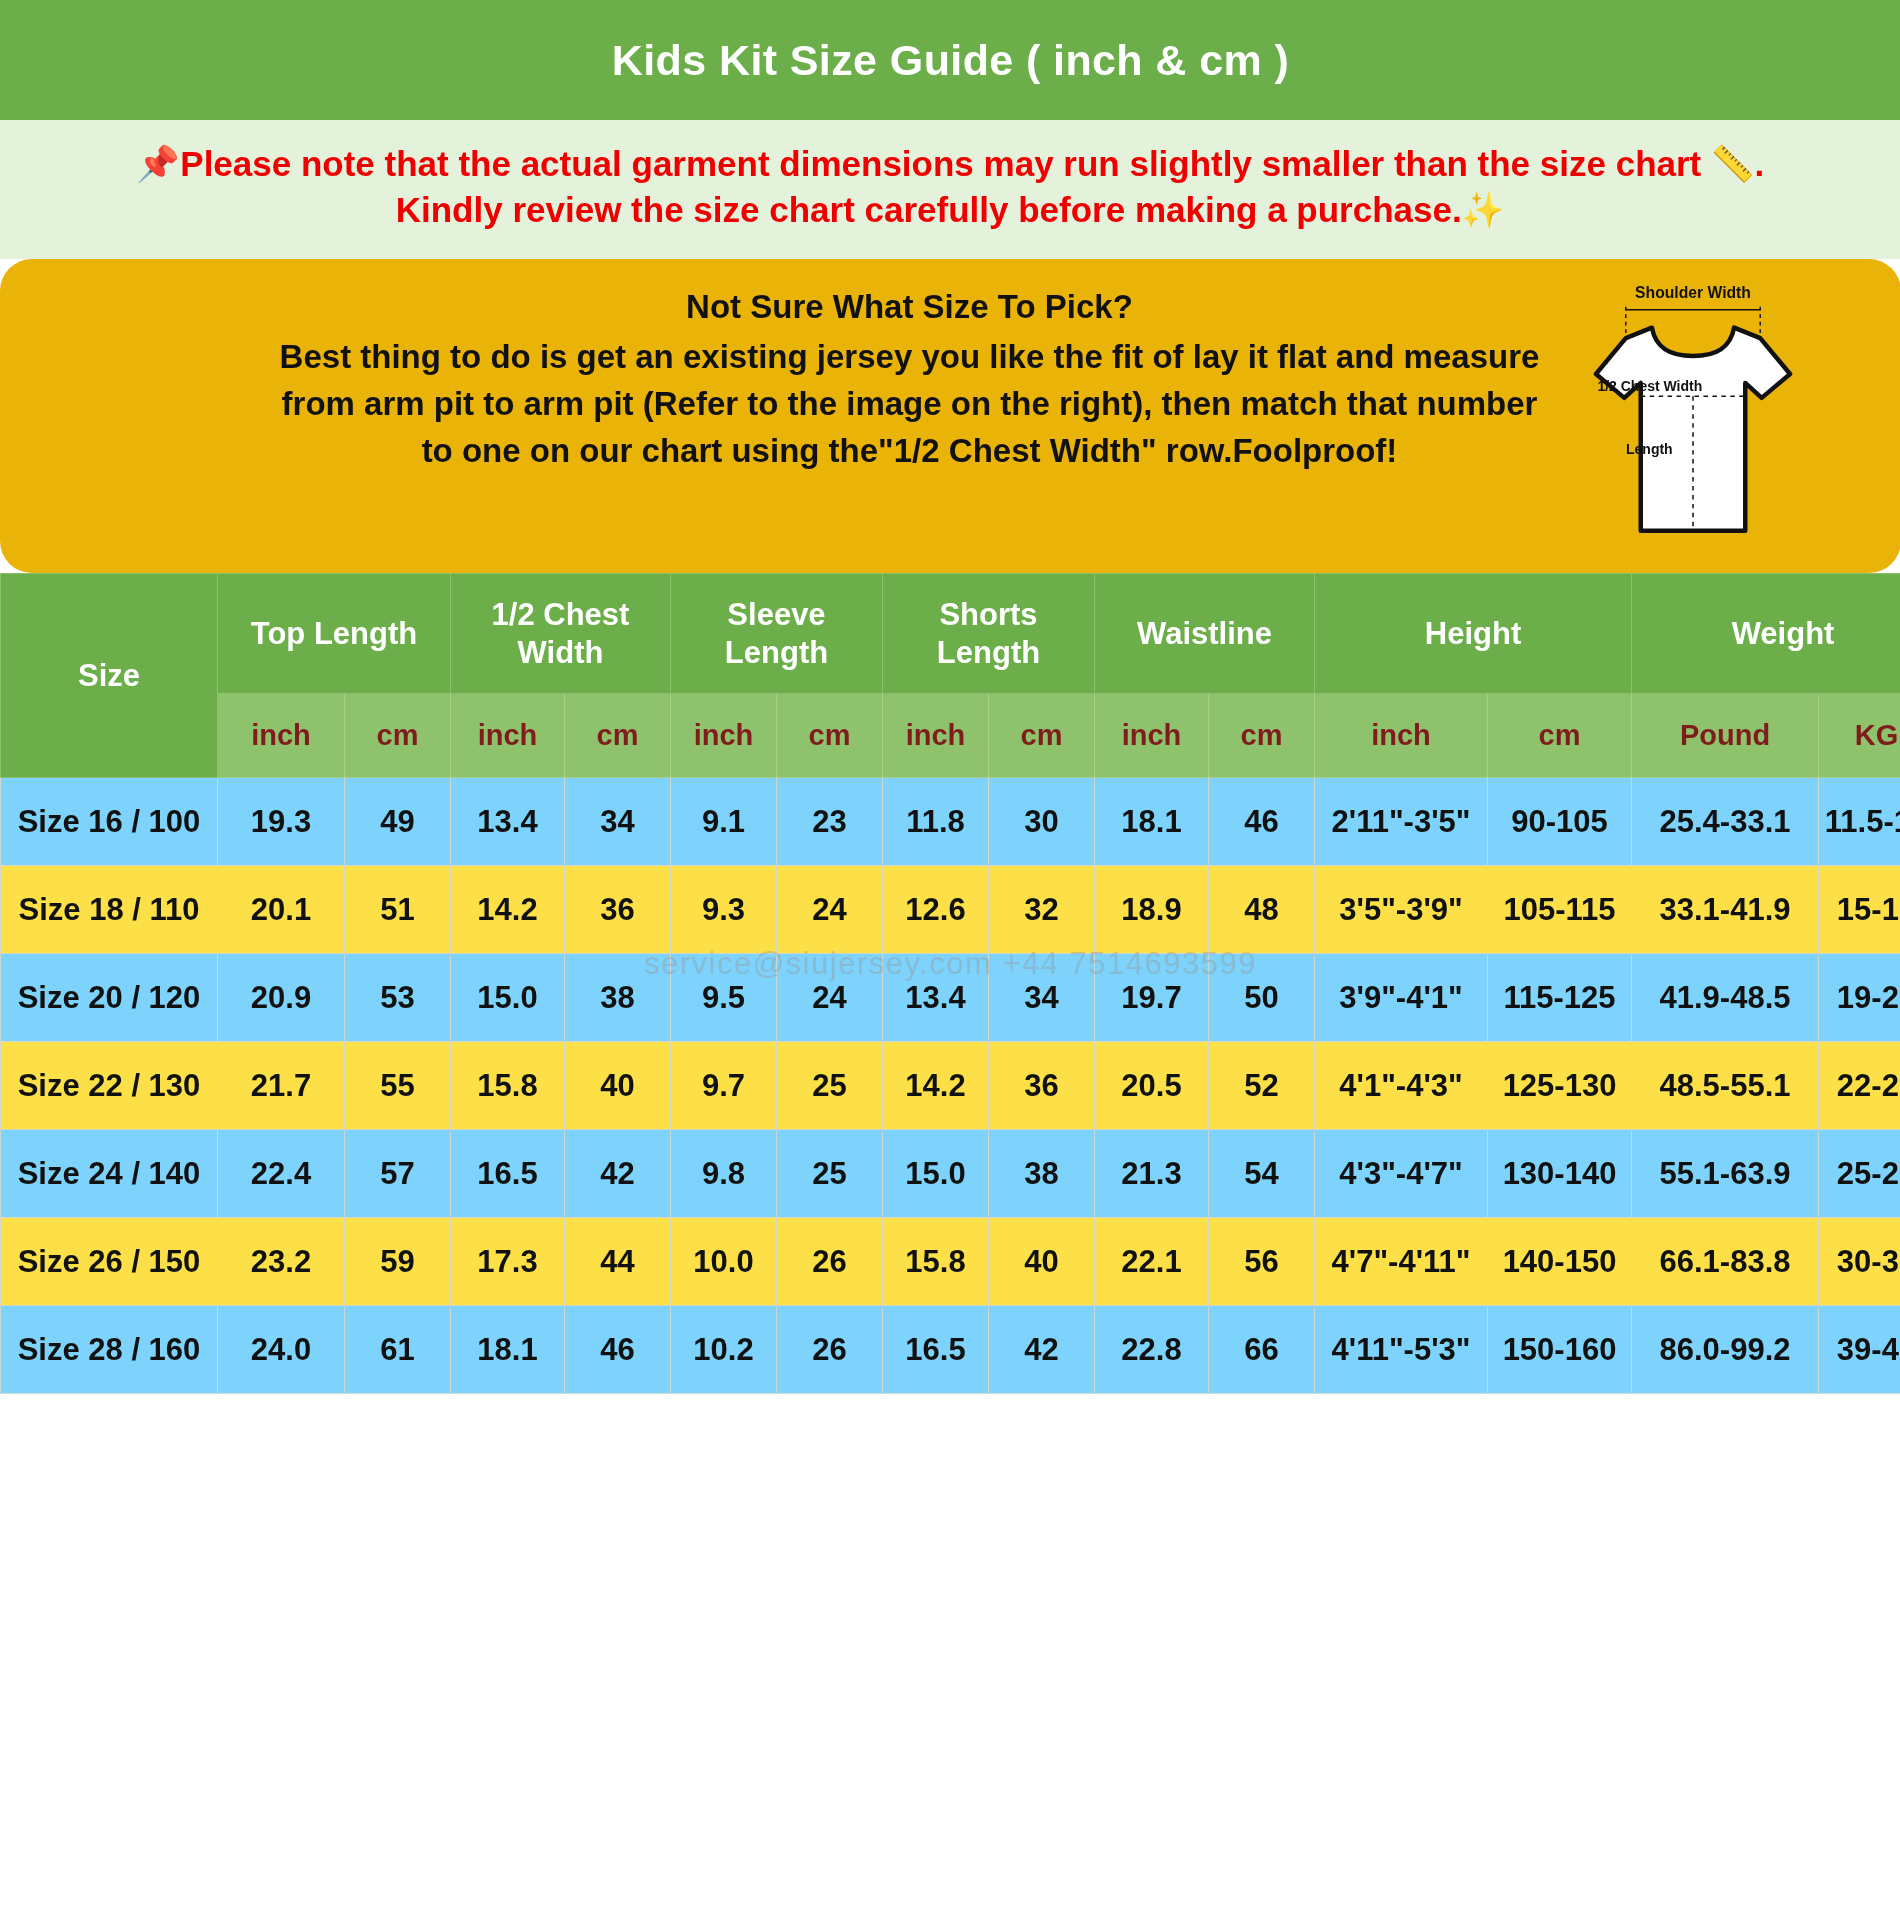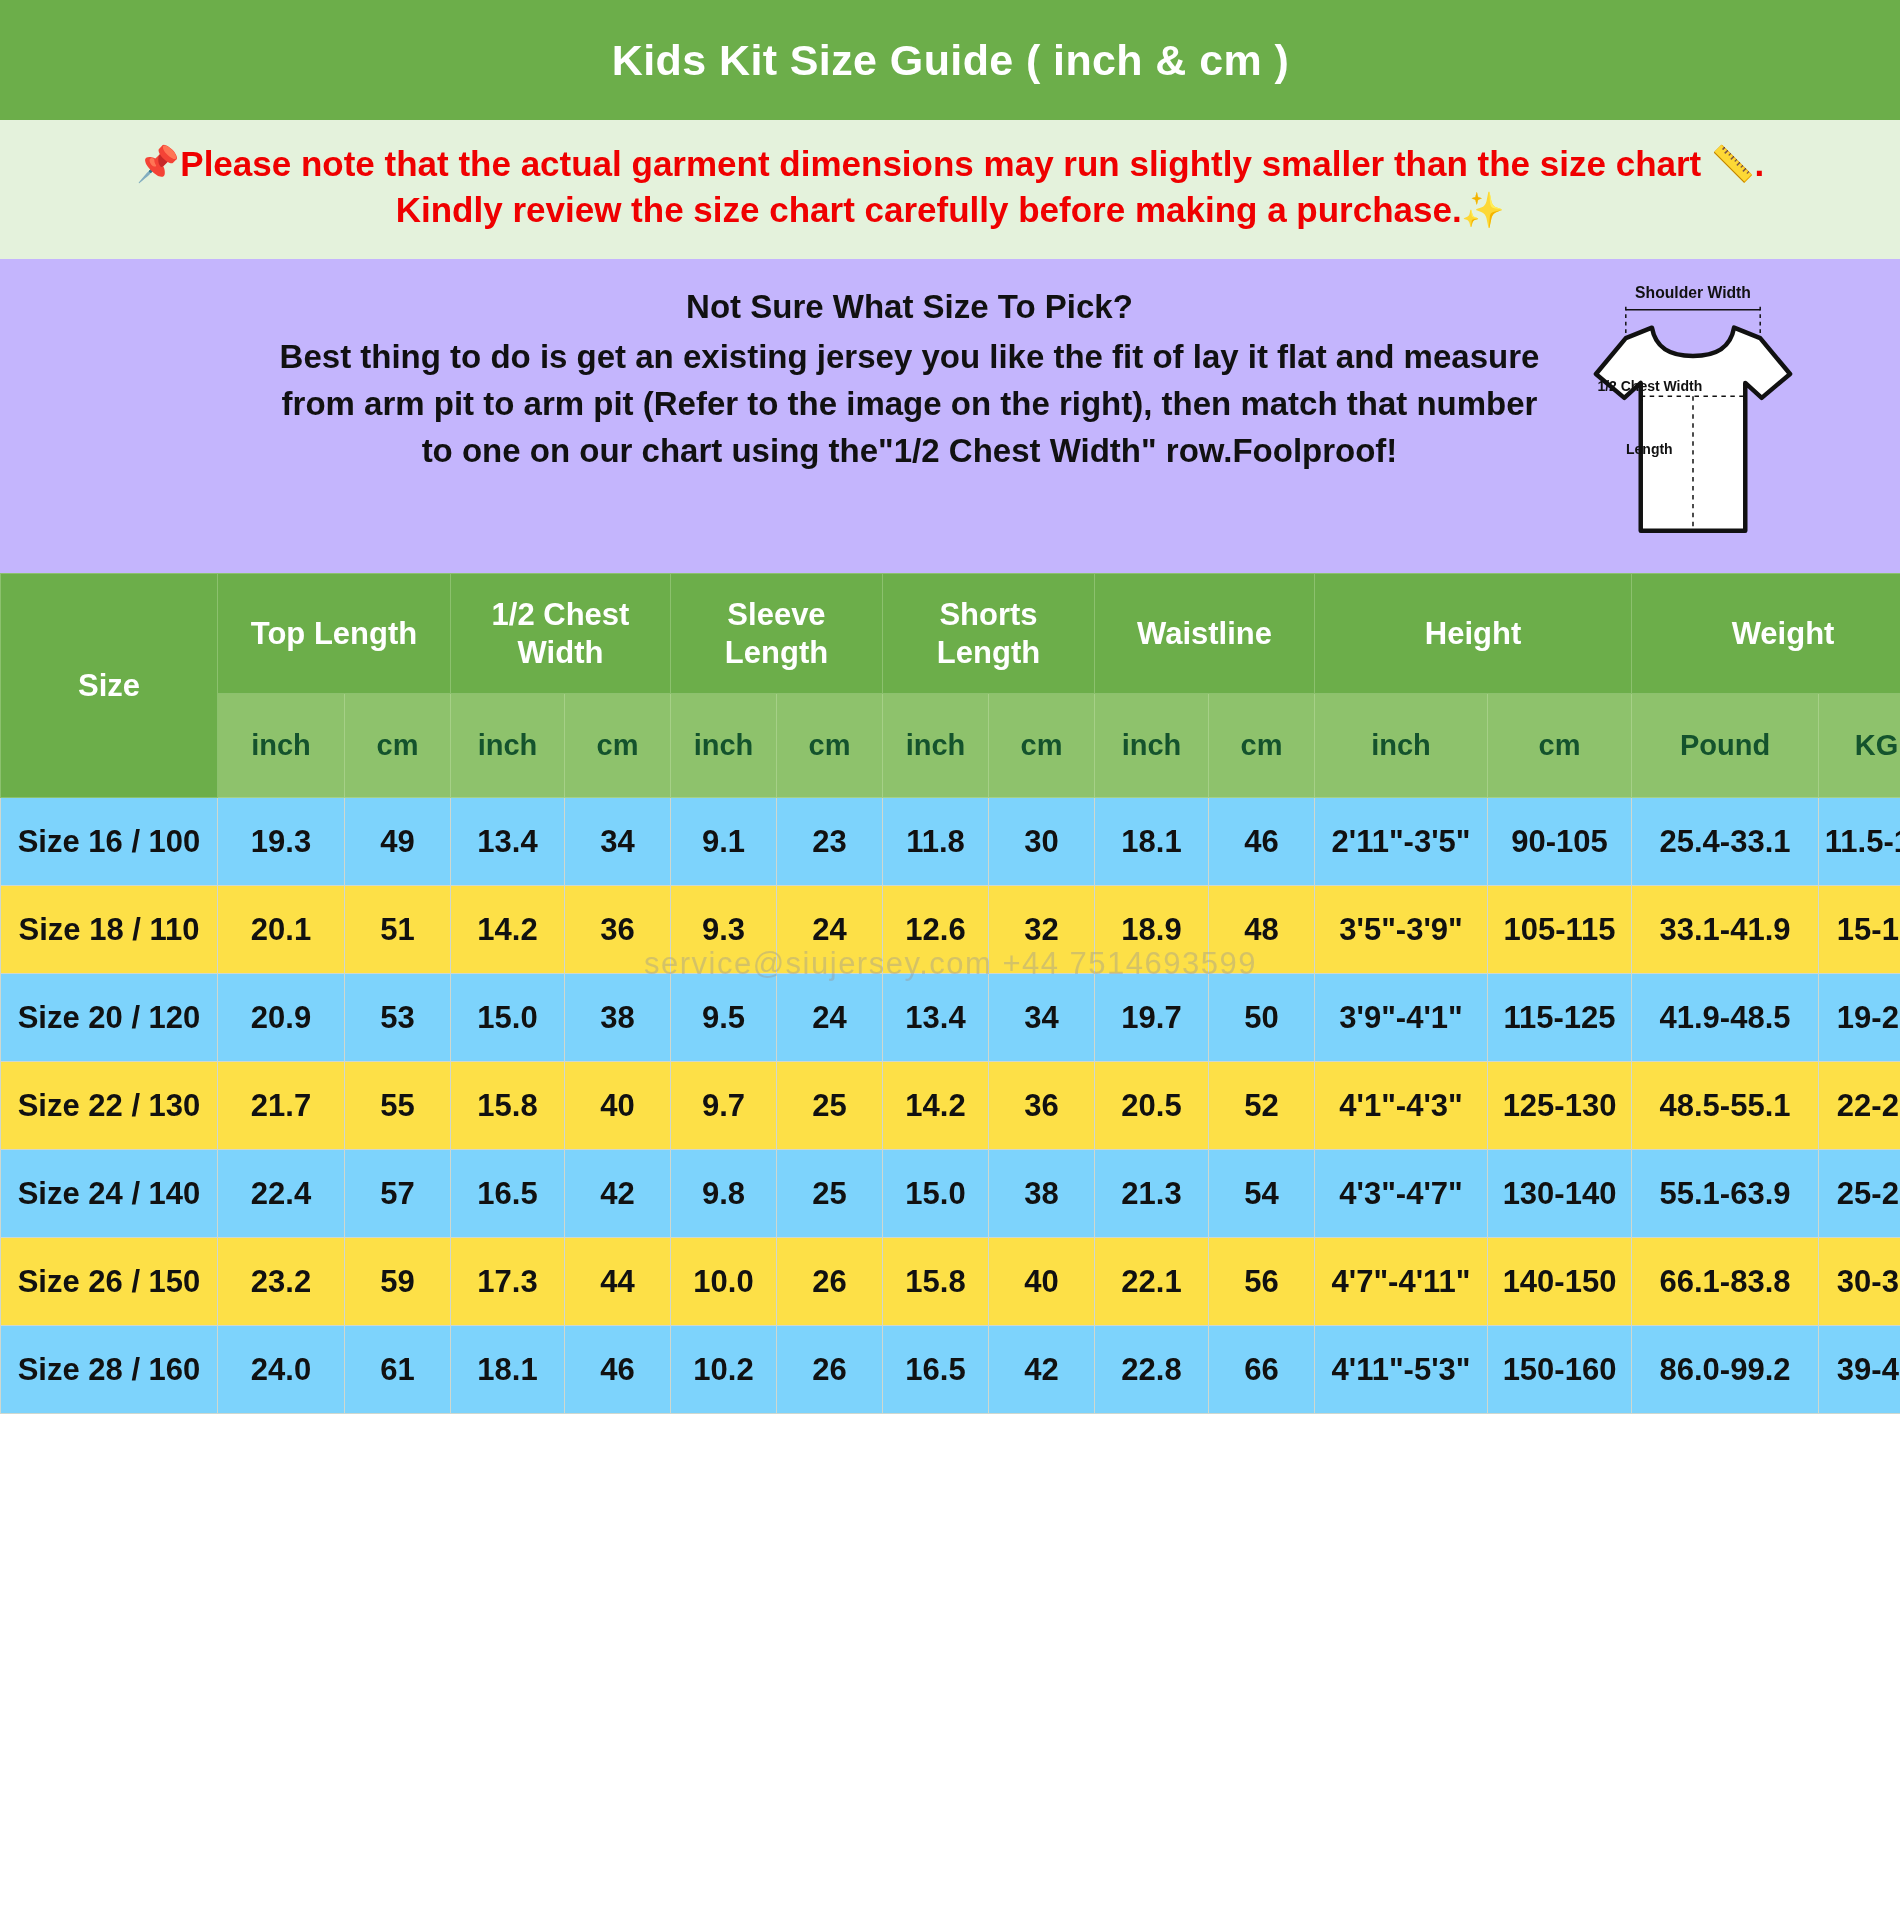--- a/index.html
+++ b/index.html
@@ -40,24 +40,25 @@
   .note-line {
     color: #ef0000;
     font-size: 35px;
     font-weight: bold;
     line-height: 1.30;
     white-space: nowrap;
   }
 
   
   .advice {
-    background: #c4b5fd;
+    background: #eab308;
     position: relative;
     padding: 25.4px 15px 22.4px 15px;
     min-height: 314px;
+    border-radius: 32px;
   }
   .advice-text {
     text-align: center;
     color: #111111;
     font-size: 33px;
     font-weight: bold;
     line-height: 1.42;
     max-width: 1458px;
     margin: 0 auto;
     padding-right: 82px;
@@ -114,24 +115,24 @@
     color: #ffffff;
     font-size: 31px;
     font-weight: bold;
     height: 120px;
     line-height: 1.2;
     border-color: #8cc16e;
     padding: 3px 1.5px;
   }
   thead .hrow2 th {
     background: #8ec26c;
-    color: #14532d;
+    color: #7f1d1d;
     font-size: 29px;
     font-weight: bold;
-    height: 104px;
+    height: 84px;
     border-color: #a6d087;
     padding: 1.5px;
     margin-top: 11px;
   }
   tbody td {
     font-size: 31px;
     font-weight: bold;
     height: 88px;
     padding: 1.5px;
     white-space: nowrap;

